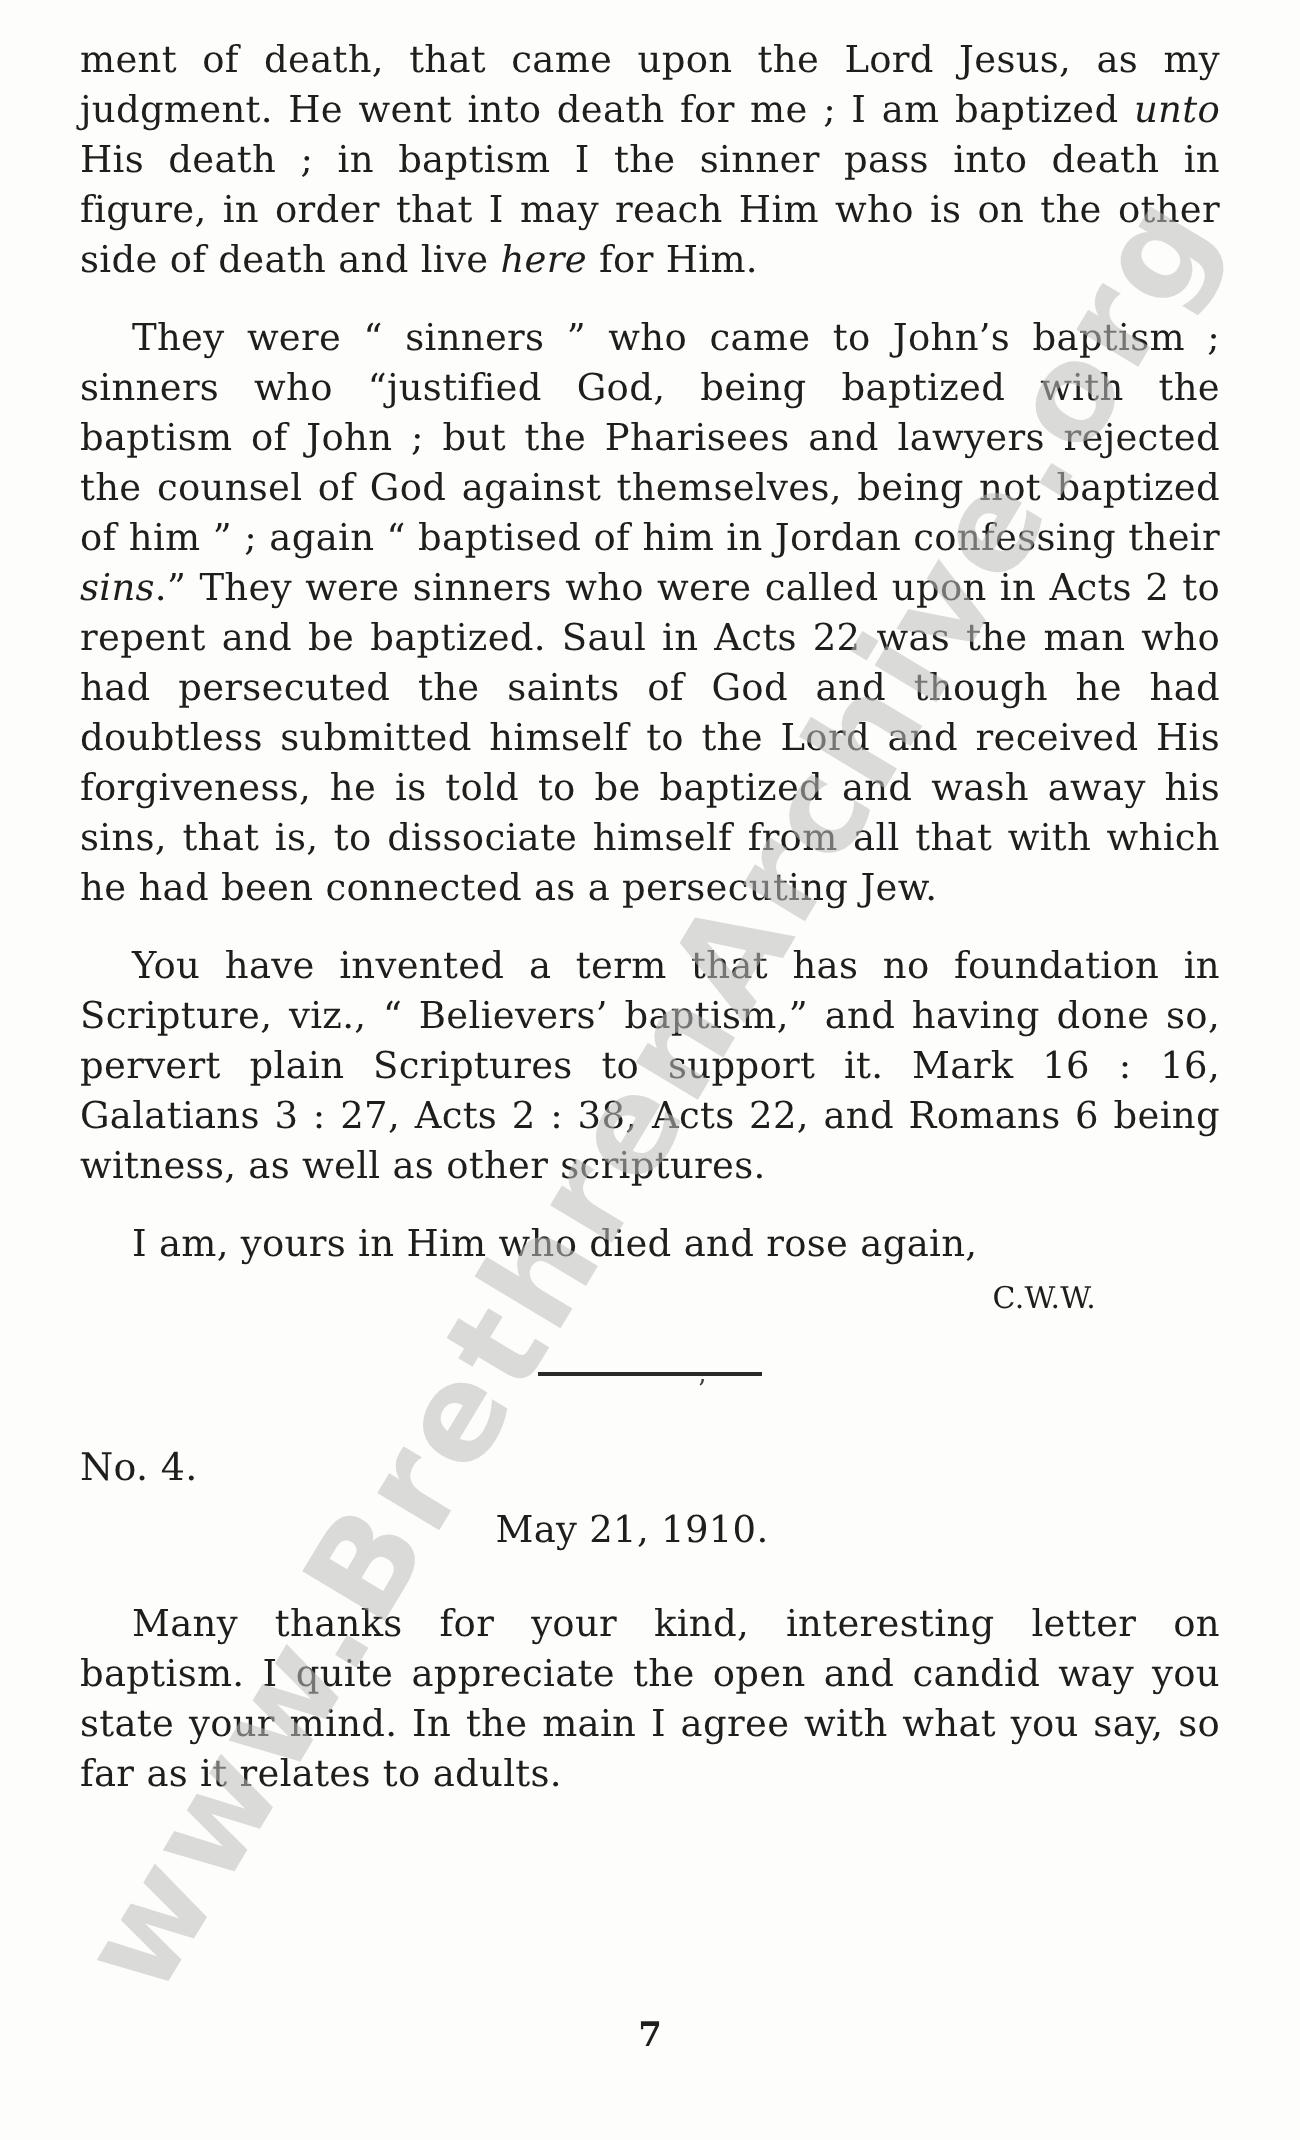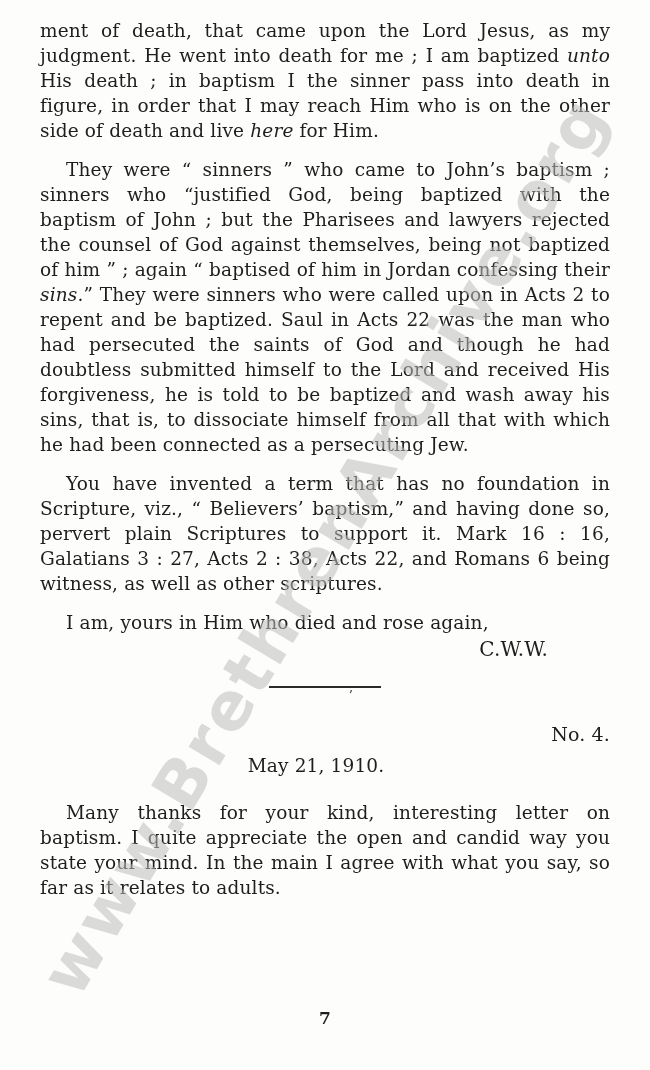--- a/index.html
+++ b/index.html
@@ -37,39 +37,39 @@
   .content p.no-indent {
     text-indent: 0;
   }
   .content p:last-child {
     margin-bottom: 0;
   }
   .signature {
     text-align: right;
     padding-right: 62px;
     margin-top: 2px;
-    font-size: 20px;
+    font-size: 15px;
     line-height: 25px;
   }
   .divider {
     width: 112px;
     height: 0;
     border-top: 2px solid #2a2a2a;
     margin: 24px auto 0 auto;
   }
   .divider-mark {
     text-align: center;
     font-size: 13px;
     line-height: 16px;
     height: 16px;
     transform: translateX(26px);
     color: #3a3a3a;
   }
   .letter-heading {
-    text-align: right;
+    text-align: left;
     font-size: 19px;
     font-weight: normal;
     margin: 18px 0 0 0;
     line-height: 25px;
   }
   .letter-date {
     text-align: center;
     padding-right: 18px;
     margin-top: 6px;
     line-height: 25px;

